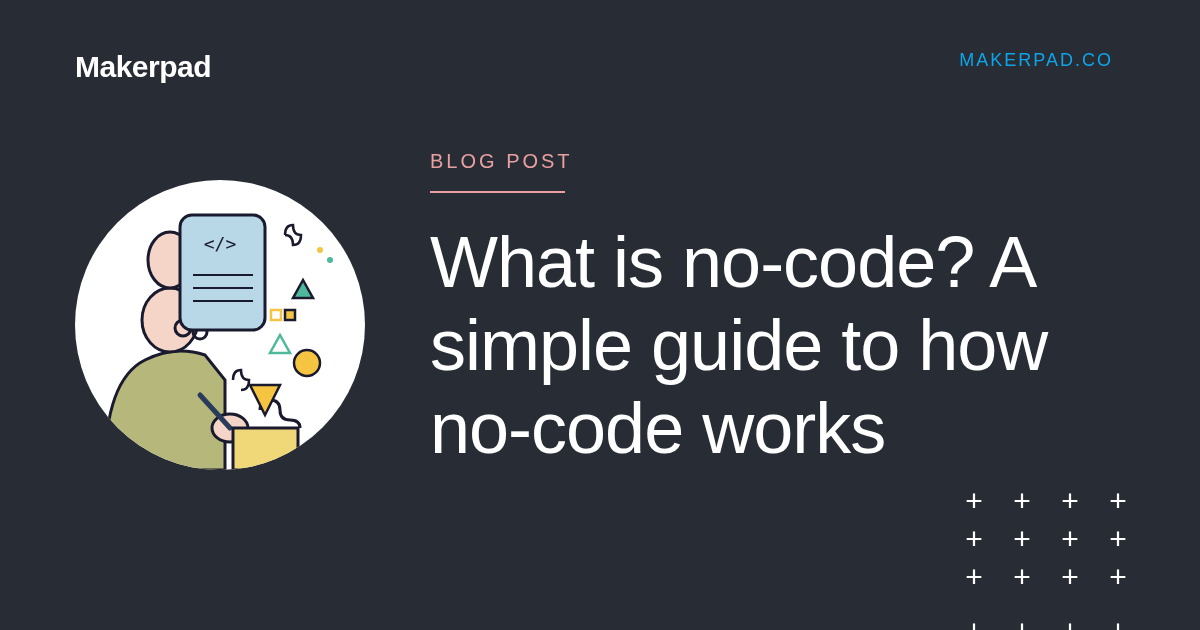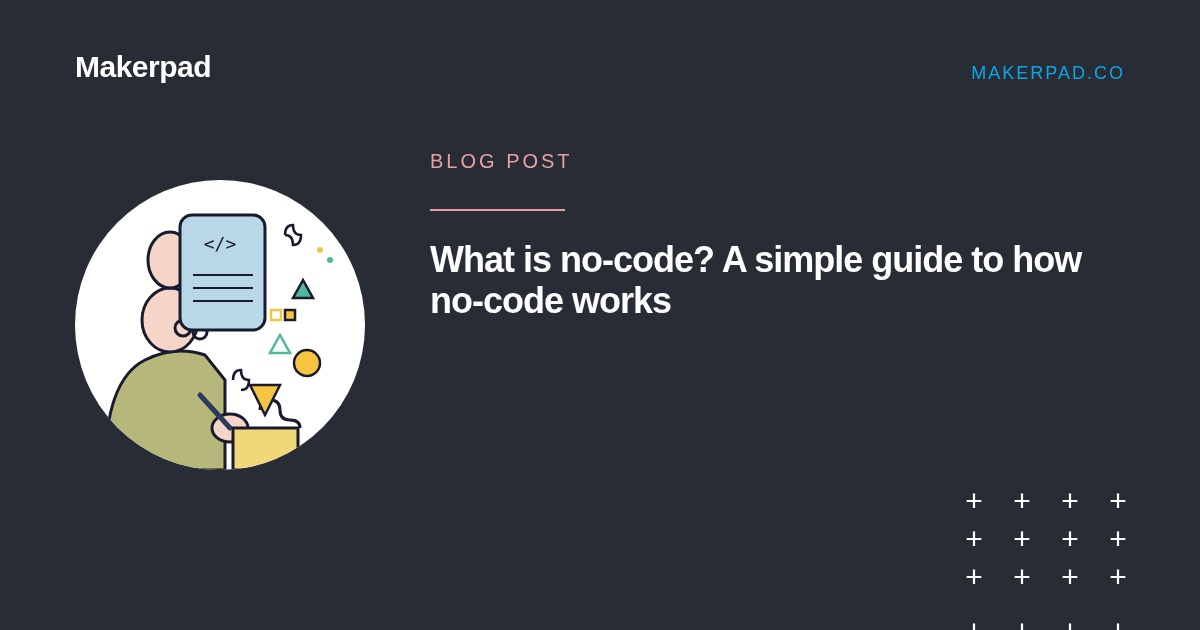--- a/index.html
+++ b/index.html
@@ -12,24 +12,24 @@
       height: 630px;
       background: #272c35;
       font-family: -apple-system, BlinkMacSystemFont, 'Segoe UI', Helvetica, Arial, sans-serif;
       position: relative;
       overflow: hidden;
     }
     .header {
       position: absolute;
       top: 50px;
       left: 75px;
-      right: 75px;
+      right: 87px;
       display: flex;
       justify-content: space-between;
-      align-items: flex-end;
+      align-items: flex-start;
       gap: 48px;
     }
     .logo {
       color: #ffffff;
       font-size: 30px;
       font-weight: 800;
       letter-spacing: -0.5px;
     }
     .domain {
       color: #0ea5e9;
@@ -51,32 +51,32 @@
       position: absolute;
       left: 430px;
       top: 150px;
       right: 75px;
     }
     .category {
       color: #e8a0a0;
       font-size: 20px;
       font-weight: 500;
       letter-spacing: 3px;
-      margin-bottom: 36px;
+      margin-bottom: 18px;
     }
     .underline {
       width: 135px;
       height: 2px;
       background: #e8a0a0;
       margin-bottom: 28px;
     }
     .title {
       color: #ffffff;
-      font-size: 36px;
-      font-weight: 700;
+      font-size: 72px;
+      font-weight: 400;
       line-height: 1.15;
       letter-spacing: -1px;
     }
     .plus-grid {
       position: absolute;
       right: 70px;
       bottom: 0;
       display: grid;
       grid-template-columns: repeat(4, 1fr);
       grid-template-rows: repeat(4, 1fr);

